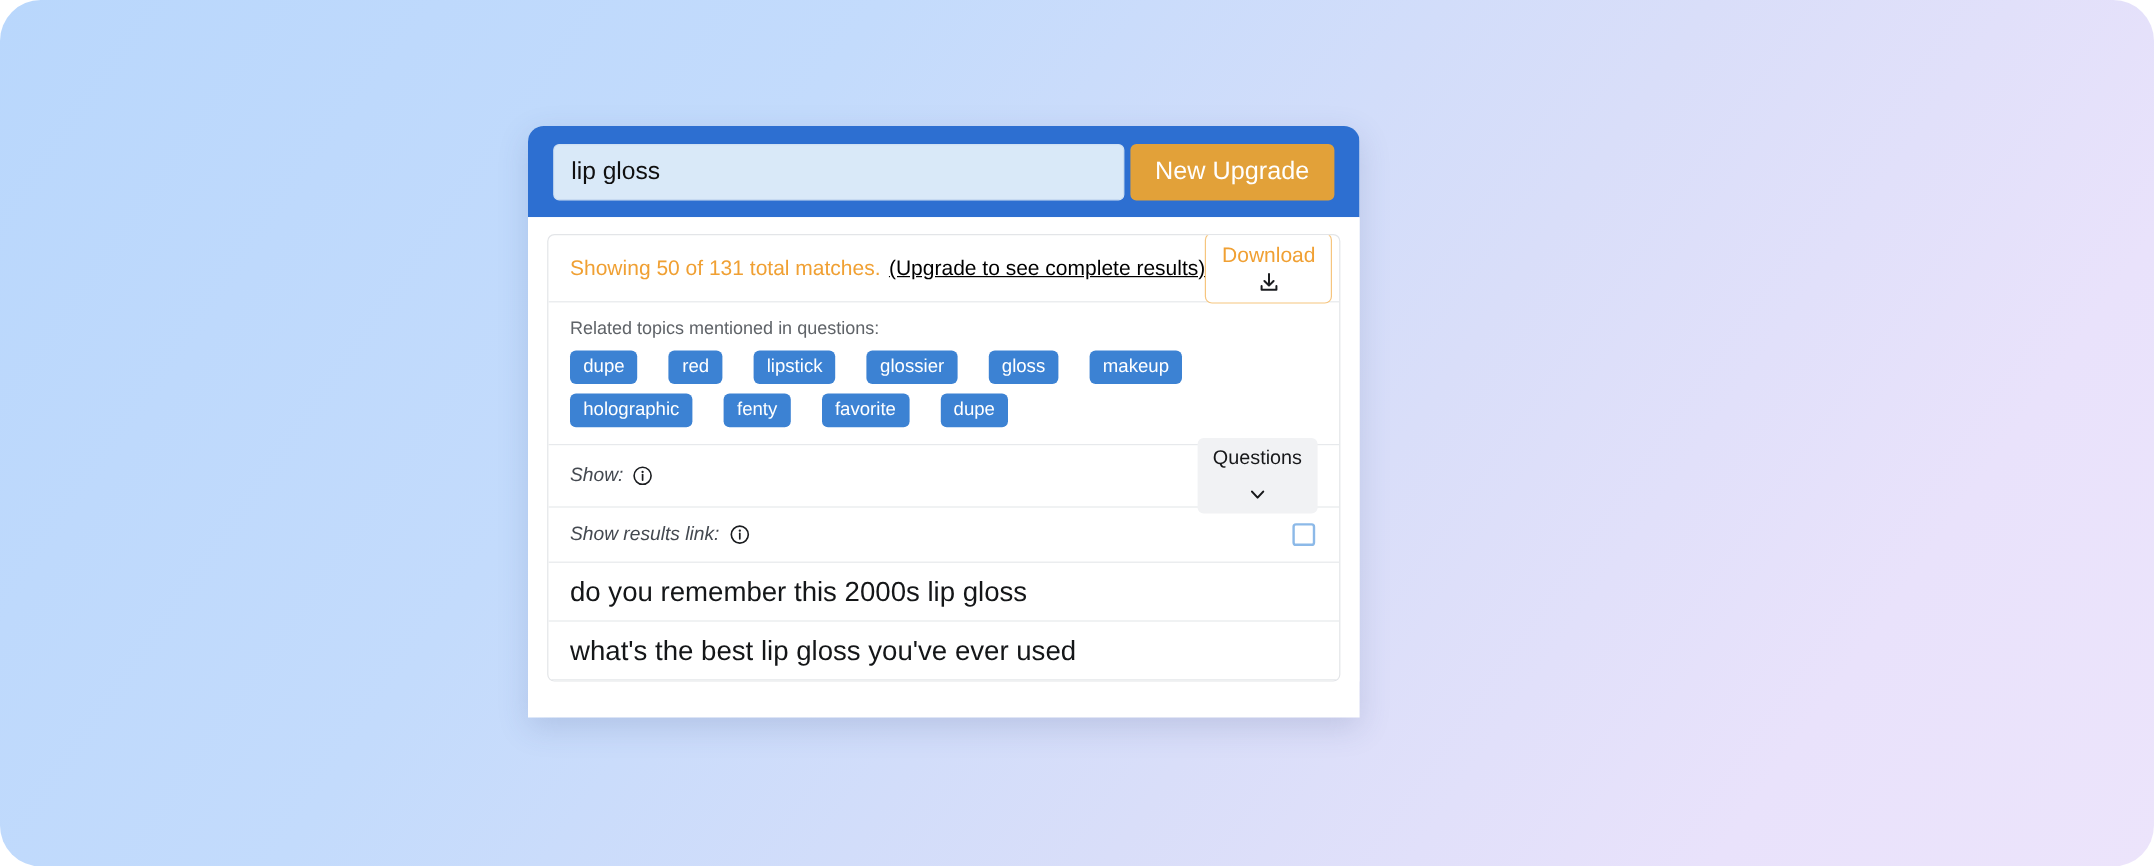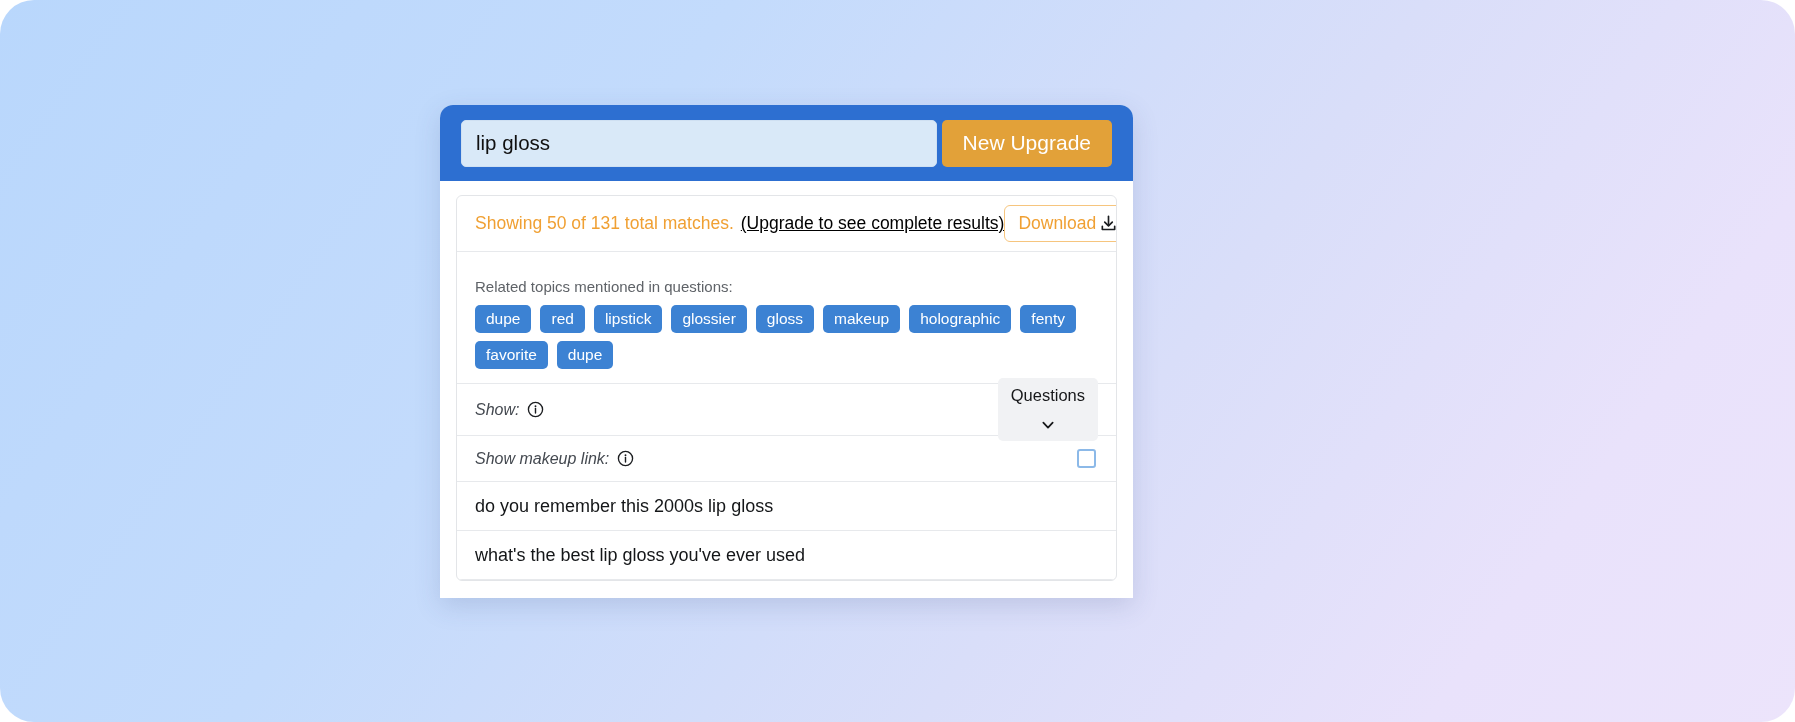--- a/index.html
+++ b/index.html
@@ -110,35 +110,35 @@
     align-items: center;
     gap: 3px;
     border: 1px solid #f6c57e;
     border-radius: 6px;
     background: #ffffff;
     color: #f0a033;
     font-size: 17.5px;
     padding: 7px 13px;
     cursor: pointer;
     white-space: nowrap;
+    flex-direction: column;
   }
   #download-icon { display: block; }
 
   
   #topics-row { padding-top: 13px; padding-bottom: 14px; }
   #topics-label {
     font-size: 15px;
     color: #5f6368;
     margin-bottom: 10px;
-    margin-top: 13px;
   }
   #topics-list {
     display: flex;
     flex-wrap: wrap;
-    gap: 8px 9px;
+    gap: 8px 26px;
     max-width: 610px;
   }
   .topic-chip {
     background: #3c82d3;
     color: #ffffff;
     font-size: 15.5px;
     border-radius: 5px;
     padding: 5px 11px 6px 11px;
     cursor: pointer;
     line-height: 1.1;
@@ -184,21 +184,21 @@
     background: #ffffff;
     cursor: pointer;
     margin-right: 2px;
   }
 
   
   .result-row {
     height: 49px;
     display: flex;
     align-items: center;
-    font-size: 18px;
+    font-size: 23px;
     color: #141618;
     border-bottom: 1px solid #e7e9ec;
     padding: 0 18px;
     cursor: pointer;
     text-align: right;
   }
 </style>
 </head>
 <body>
 
@@ -257,21 +257,21 @@
           <button id="show-select">
             <span>Questions</span>
             <svg id="chevron-down-icon" width="16" height="16" viewBox="0 0 24 24">
               <path d="M5 8.5 L12 16 L19 8.5" stroke="#17181a" stroke-width="2.6" fill="none" stroke-linecap="round" stroke-linejoin="round"></path>
             </svg>
           </button>
         </div>
 
         <div class="panel-row" id="source-row">
           <div class="row-label">
-            <span>Show makeup link:</span>
+            <span>Show results link:</span>
             <svg class="info-icon" width="17" height="17" viewBox="0 0 24 24">
               <circle cx="12" cy="12" r="10" fill="none" stroke="#1b1d20" stroke-width="1.9"></circle>
               <circle cx="12" cy="7.4" r="1.35" fill="#1b1d20"></circle>
               <path d="M12 10.6 L12 17" stroke="#1b1d20" stroke-width="2" stroke-linecap="round"></path>
             </svg>
           </div>
           <div id="source-checkbox"></div>
         </div>
 
         <div id="results-list">

